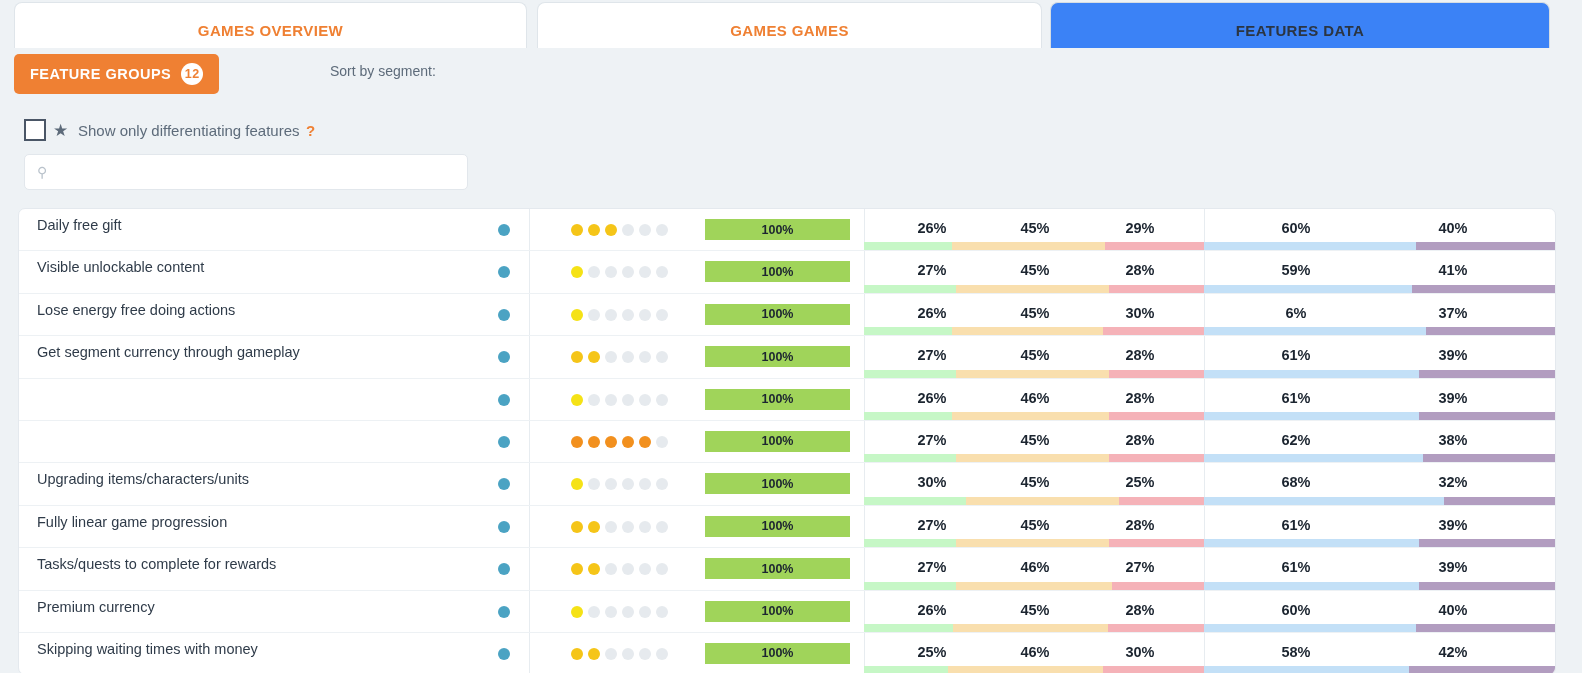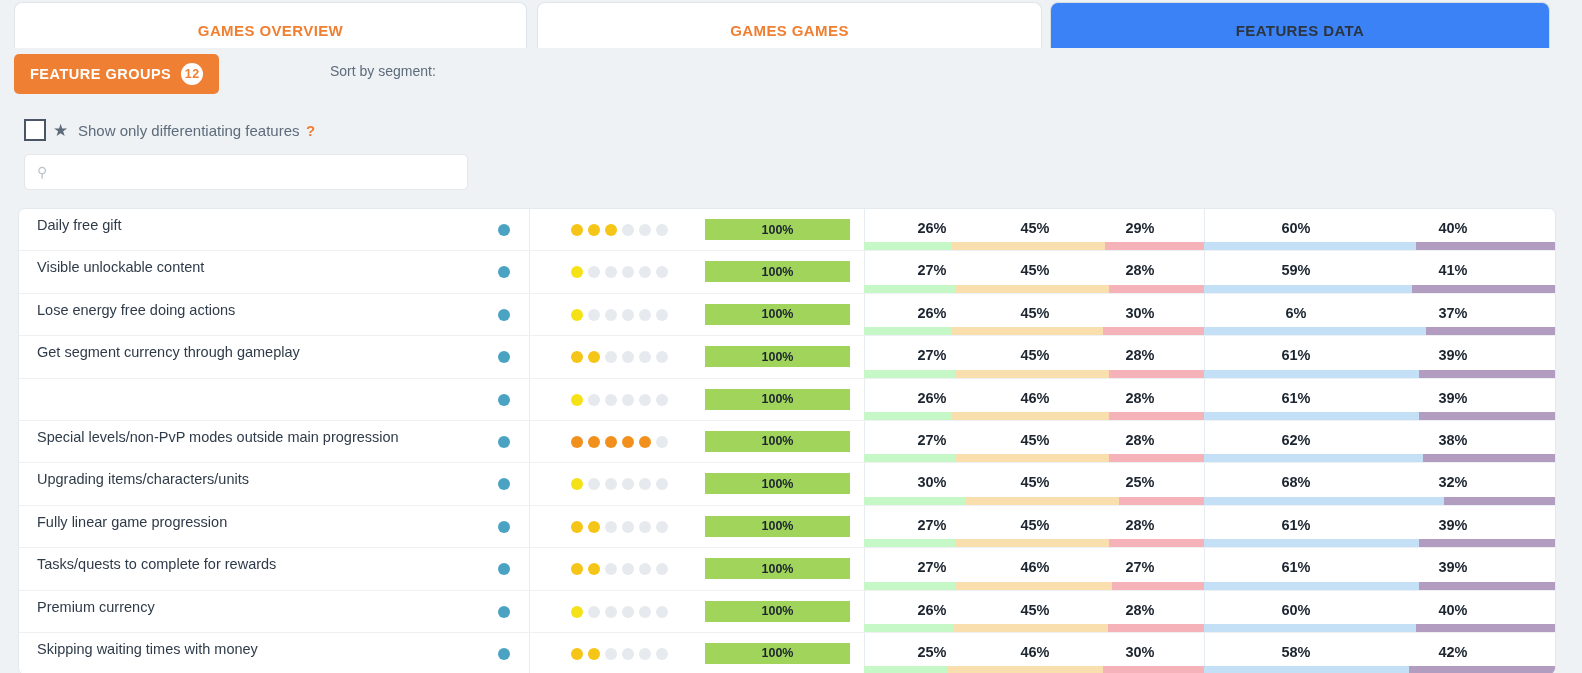--- a/index.html
+++ b/index.html
@@ -345,21 +345,20 @@
           <i style="left: 933.4px; width: 156.4px; background: rgb(249, 223, 174);"></i>
           <i style="left: 1089.8px; width: 95.2px; background: rgb(245, 178, 184);"></i>
           <i style="left: 1185px; width: 215.33px; background: rgb(195, 224, 247);"></i>
           <i style="left: 1400.33px; width: 137.67px; background: rgb(178, 157, 192);"></i>
         </div>
       </div>
       <div class="row">
         <div class="cdiv" style="left: 510px;"></div>
         <div class="cdiv" style="left: 845px;"></div>
         <div class="cdiv" style="left: 1185px;"></div>
-        <div class="fname">Special levels/non-PvP modes outside main progression</div>
         <div class="tealdot"></div>
         <div class="dots">
           <i style="background: rgb(242, 144, 30);"></i>
           <i style="background: rgb(242, 144, 30);"></i>
           <i style="background: rgb(242, 144, 30);"></i>
           <i style="background: rgb(242, 144, 30);"></i>
           <i style="background: rgb(242, 144, 30);"></i>
           <i style="background: rgb(230, 234, 238);"></i>
         </div>
         <div class="bar100" style="background: rgb(160, 212, 90);">100%</div>

